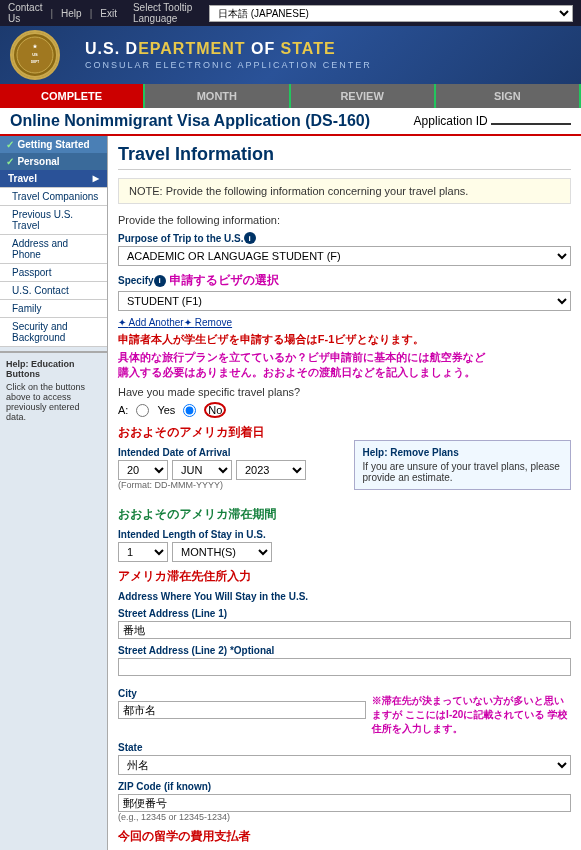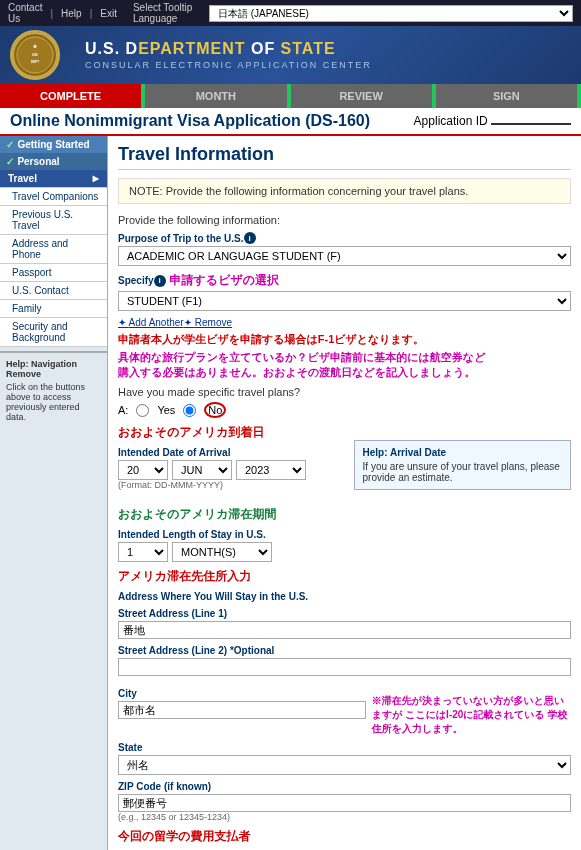--- a/index.html
+++ b/index.html
@@ -14,21 +14,21 @@
     
     .header { background: linear-gradient(135deg, #1c3a6e 0%, #2a5298 50%, #1c3a6e 100%); display: flex; align-items: center; padding: 4px 10px; gap: 25px; }
     .header-seal { width: 50px; height: 50px; background: radial-gradient(circle, #c9a84c, #8b6914); border-radius: 50%; display: flex; align-items: center; justify-content: center; color: white; font-size: 8px; font-weight: bold; text-align: center; border: 2px solid #c9a84c; }
     .header-text { color: white; }
     .header-text .dept { font-size: 16px; font-weight: bold; letter-spacing: 1px; text-transform: uppercase; }
     .header-text .dept span { color: #e8c84a; }
     .header-text .sub { font-size: 9px; letter-spacing: 2px; color: #aac4e8; text-transform: uppercase; margin-top: 2px; }
 
     
     .nav-tabs { display: flex; background: #555; }
-    .nav-tab { flex: 1; text-align: center; padding: 6px 4px; font-size: 11px; font-weight: bold; color: #ccc; background: #666; border-right: 4px solid #22c55e; cursor: pointer; }
+    .nav-tab { flex: 1; text-align: center; padding: 6px 4px; font-size: 11px; font-weight: bold; color: #ccc; background: #666; border-right: 2px solid #22c55e; cursor: pointer; }
     .nav-tab.active { background: #cc0000; color: white; }
 
     
     .page-title-bar { background: white; padding: 4px 10px; display: flex; justify-content: space-between; align-items: center; border-bottom: 2px solid #cc0000; }
     .page-title-bar .form-title { font-size: 16px; color: #003366; font-weight: bold; }
     .app-id-val { background: #333; color: white; padding: 1px 8px; font-size: 11px; min-width: 80px; display: inline-block; }
 
     
     .main-layout { display: flex; background: #e8e8e8; }
 
@@ -138,21 +138,21 @@
     </div>
     <div class="sidebar-item sub">Travel Companions</div>
     <div class="sidebar-item sub">Previous U.S. Travel</div>
     <div class="sidebar-item sub">Address and Phone</div>
     <div class="sidebar-item sub">Passport</div>
     <div class="sidebar-item sub">U.S. Contact</div>
     <div class="sidebar-item sub">Family</div>
     <div class="sidebar-item sub">Security and Background</div>
 
     <div class="sidebar-help">
-      <div class="sidebar-help-title">Help: Navigation Remove</div>
+      <div class="sidebar-help-title">Help: Education Buttons</div>
       <div>Click on the buttons above to access previously entered data.</div>
     </div>
   </div>
 
   <div class="content">
     <div class="content-title">Travel Information</div>
 
     <div class="note-box">NOTE: Provide the following information concerning your travel plans.</div>
 
     <div class="section-label">Provide the following information:</div>
@@ -210,21 +210,21 @@
         <select style="width:60px;">
           <option>JUN</option>
         </select>
         <select style="width:70px;">
           <option>2023</option>
         </select>
       </div>
       <div style="font-size:9px; color:#666;">(Format: DD-MMM-YYYY)</div>
 
       <div class="help-panel" style="float:right; width:48%; margin-top:-50px; margin-bottom:10px;">
-        <div class="help-panel-title">Help: Arrival Date</div>
+        <div class="help-panel-title">Help: Remove Plans</div>
         <div>If you are unsure of your travel plans, please provide an estimate.</div>
       </div>
       <div style="clear:both;"></div>
     </div>
 
     <div class="field-row">
       <div style="color:#15803d; font-size:12px; font-weight:bold;">おおよそのアメリカ滞在期間</div>
       <div class="field-label">Intended Length of Stay in U.S.</div>
       <div class="date-row">
         <select style="width:50px;">

